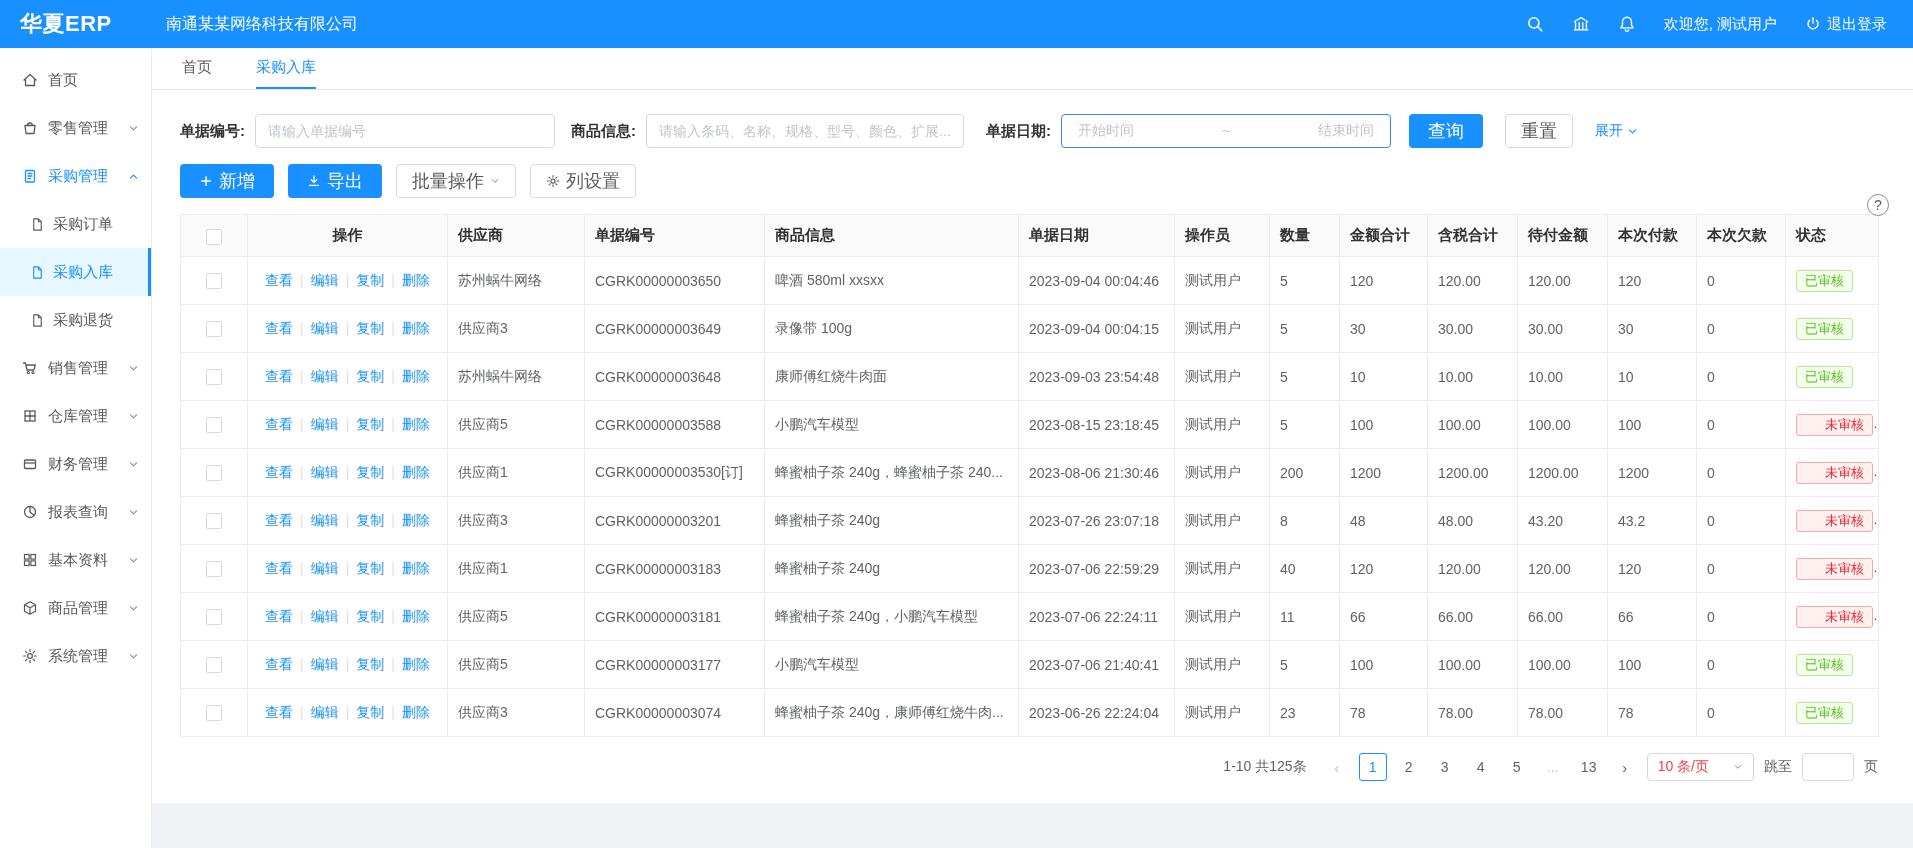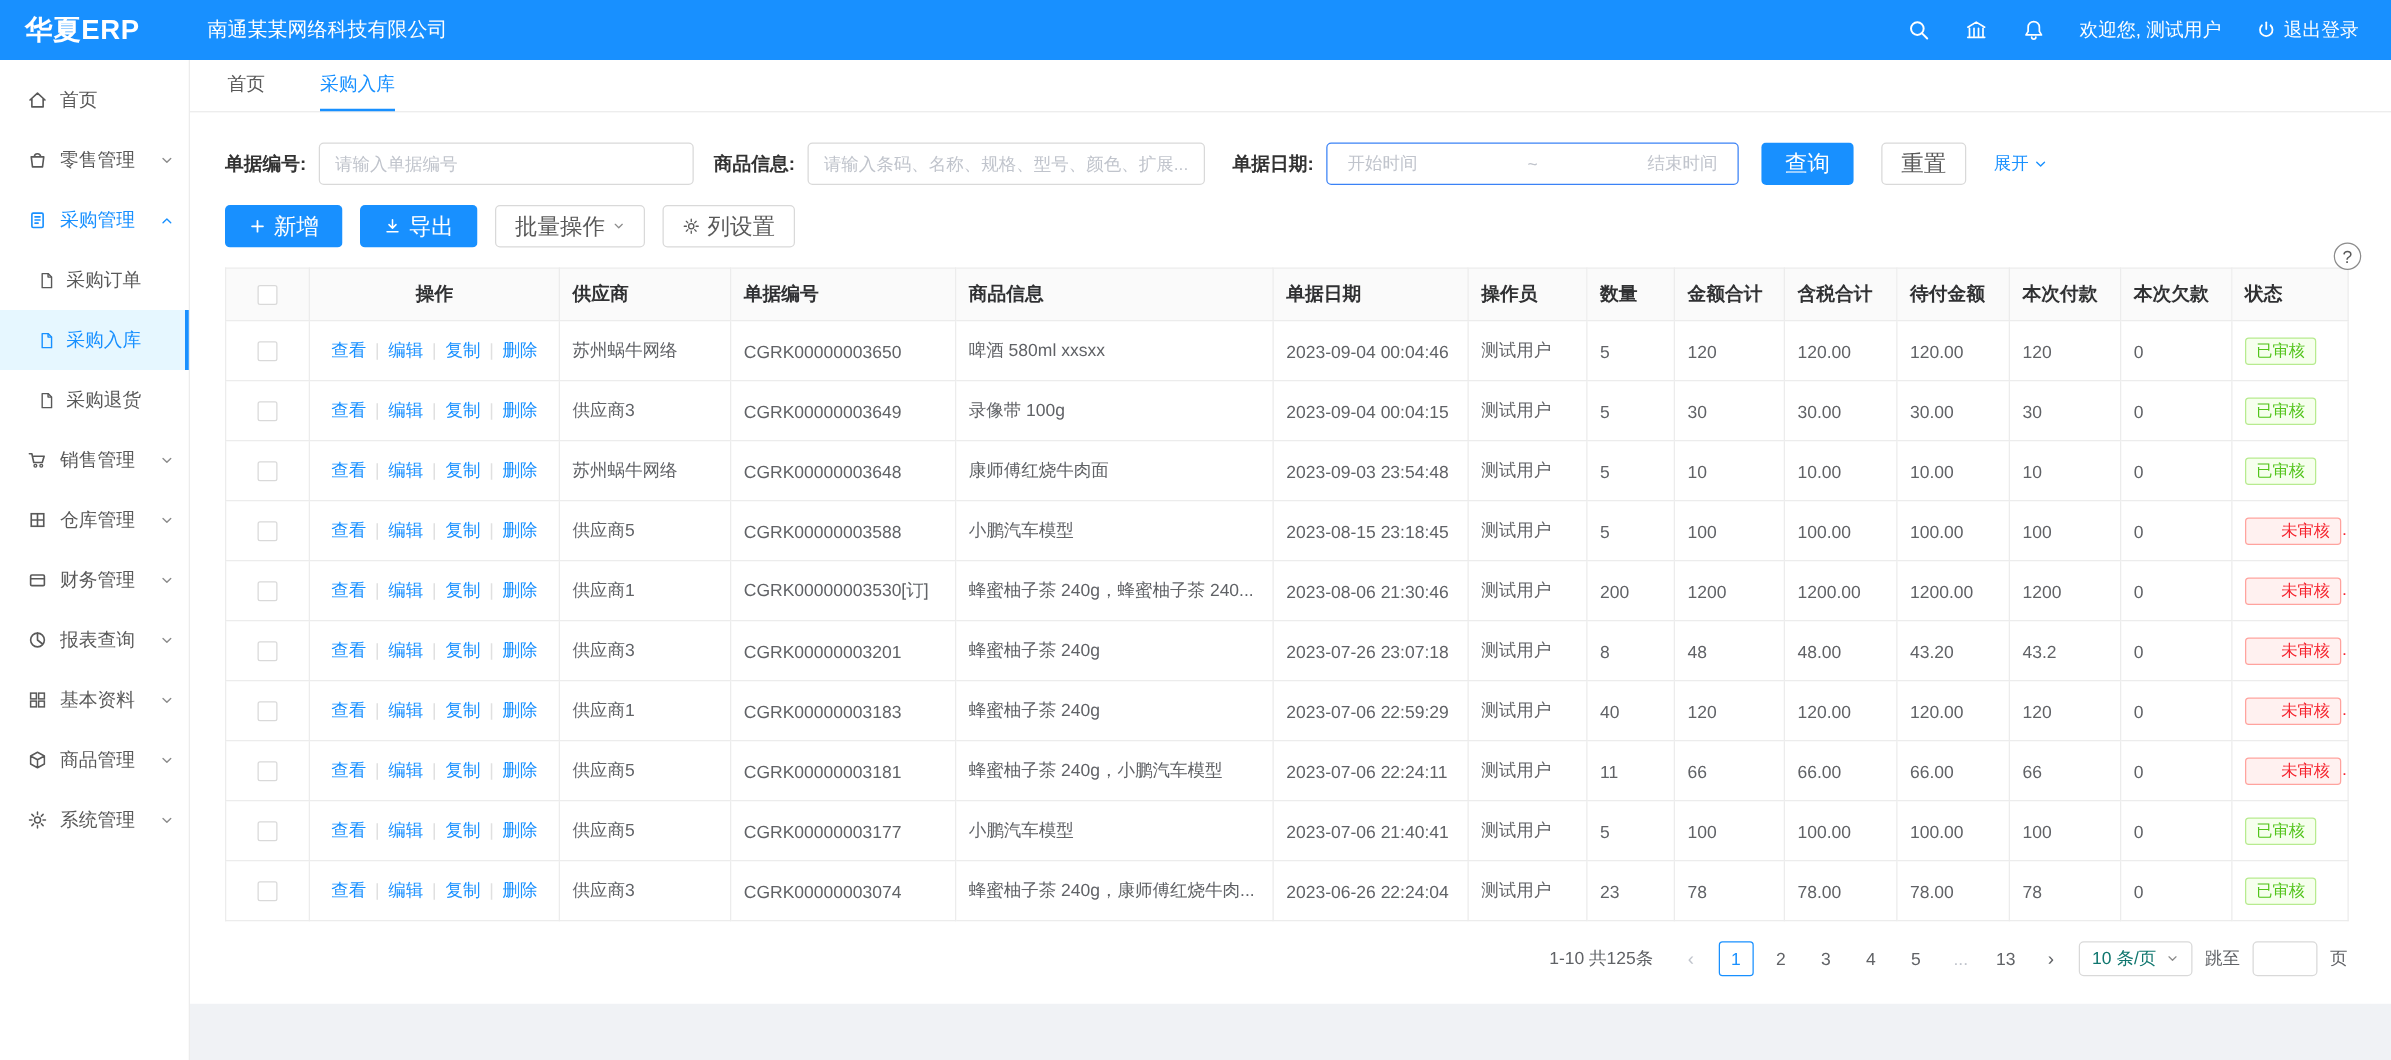--- a/index.html
+++ b/index.html
@@ -76,21 +76,21 @@
 
   
   .pagination { width:1698px; display:flex; justify-content:flex-end; align-items:center; gap:10px; margin-top:16px; font-size:14px; color:#606266; }
   .pg-total { margin-right:8px; }
   .pg-arrow { min-width:24px; text-align:center; cursor:pointer; font-size:15px; }
   .pg-arrow.disabled { color:#c0c4cc; cursor:default; }
   .pages { display:flex; align-items:center; gap:8px; }
   .page-item { min-width:28px; height:28px; display:inline-flex; align-items:center; justify-content:center; border-radius:3px; cursor:pointer; padding:0 4px; }
   .page-item.active { border:1px solid #1890ff; color:#1890ff; background:#fff; }
   .page-item.ellipsis { color:#c0c4cc; cursor:default; }
-  .page-size { height:28px; border:1px solid #d9d9d9; border-radius:4px; display:flex; align-items:center; gap:8px; padding:0 10px; cursor:pointer; color:#0f766e; }
+  .page-size { height:28px; border:1px solid #d9d9d9; border-radius:4px; display:flex; align-items:center; gap:24px; padding:0 10px; cursor:pointer; color:#ef4444; }
   .page-size svg { width:10px; height:10px; color:#8c8c8c; }
   .jump-input { width:52px; height:28px; border:1px solid #d9d9d9; border-radius:4px; outline:none; padding:0 6px; font-size:14px; }
 </style>
 </head>
 <body>
 
 <svg width="0" height="0" style="position:absolute" aria-hidden="true">
   <defs>
     <g id="sym-base"></g>
     <symbol id="i-home" viewBox="0 0 16 16">

